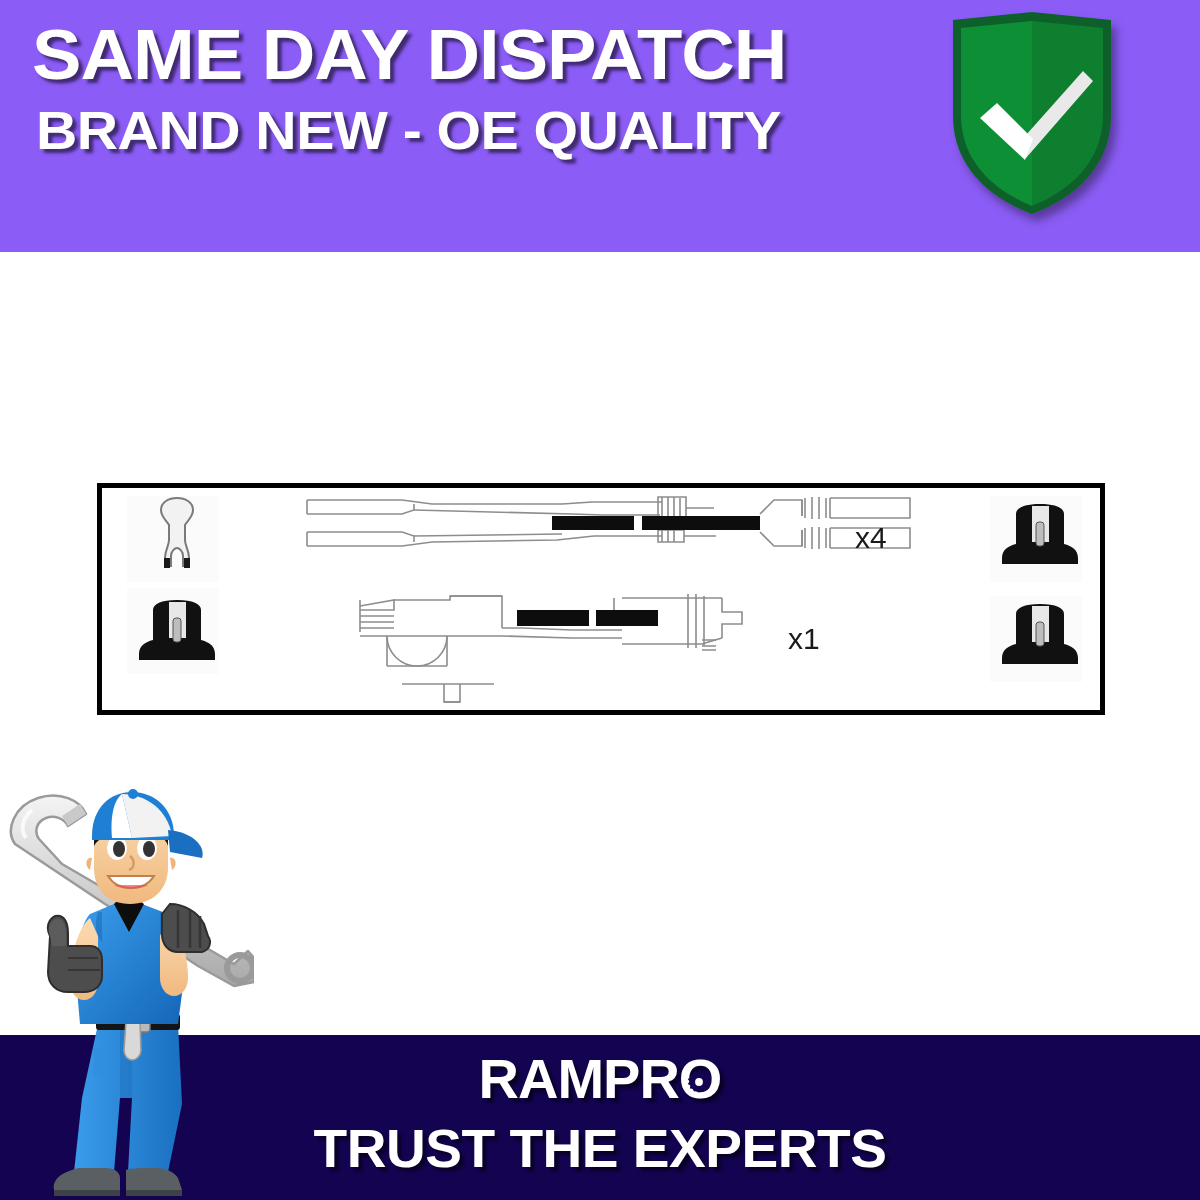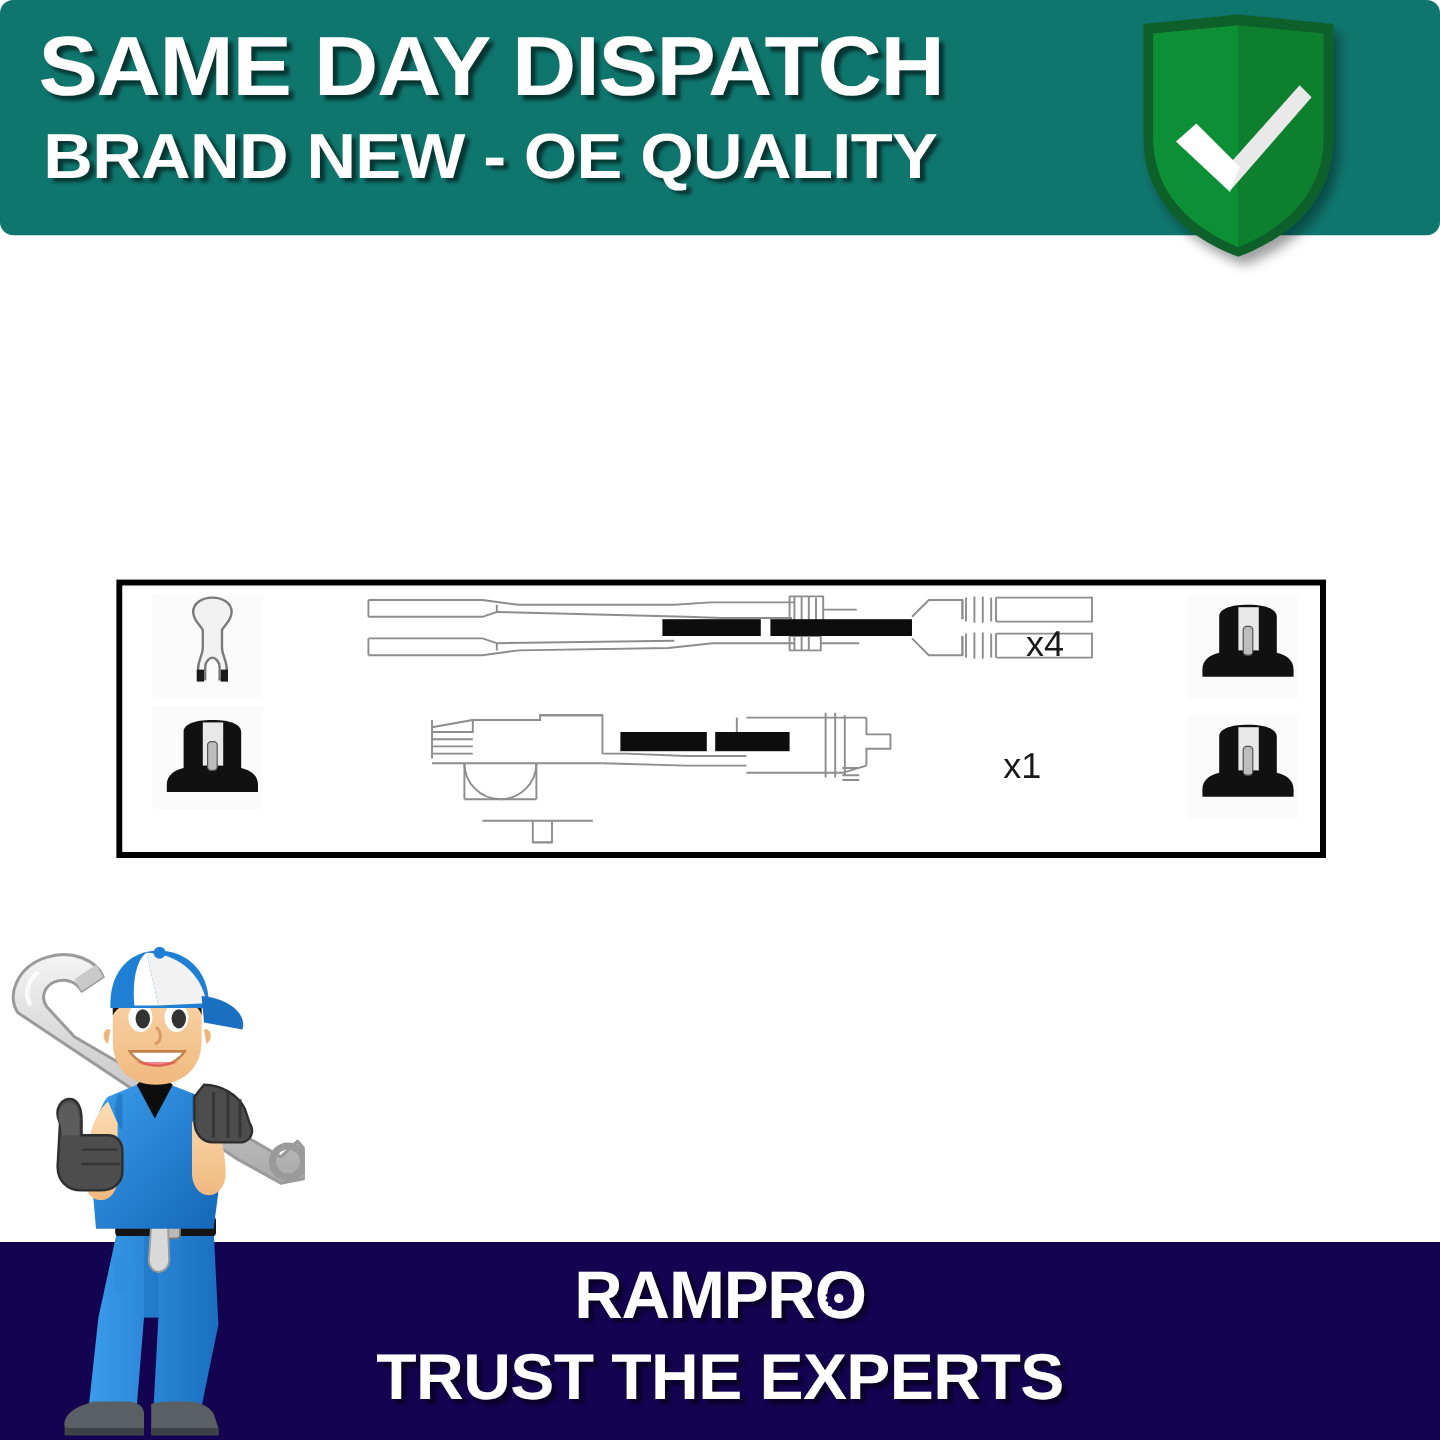--- a/index.html
+++ b/index.html
@@ -6,23 +6,22 @@
   body{
     width:1200px;height:1200px;
     background:#ffffff;
     font-family:"Liberation Sans", sans-serif;
     overflow:hidden;
     position:relative;
   }
 
   
   #top-banner{
-    position:absolute;left:0;top:0;width:1200px;height:196px;
-    background:#0f766e;
-    border-radius:11px;
+    position:absolute;left:0;top:0;width:1200px;height:252px;
+    background:#8b5cf6;
   }
   #top-banner .line1{
     position:absolute;left:32px;top:18px;
     font-size:70px;line-height:74px;
     font-weight:bold;color:#ffffff;
     letter-spacing:-1px;
     transform:scaleX(1.06);transform-origin:left center;
     text-shadow:4px 4px 3px rgba(0,0,0,0.55);
     white-space:nowrap;
   }
@@ -52,21 +51,21 @@
   }
   #product-figure svg{display:block;}
 
   .qty-label{
     position:absolute;
     font-size:30px;font-weight:normal;color:#1a1a1a;
     font-family:"Liberation Sans", sans-serif;
     letter-spacing:0px;
   }
   #qty-4{ left:855px; top:521px; }
-  #qty-1{ left:836px; top:622px; }
+  #qty-1{ left:788px; top:622px; }
 
   
   #mechanic-mascot{
     position:absolute;left:2px;top:786px;width:252px;height:414px;
     z-index:5;
   }
   #mechanic-mascot svg{display:block;}
 
   
   #bottom-banner{

